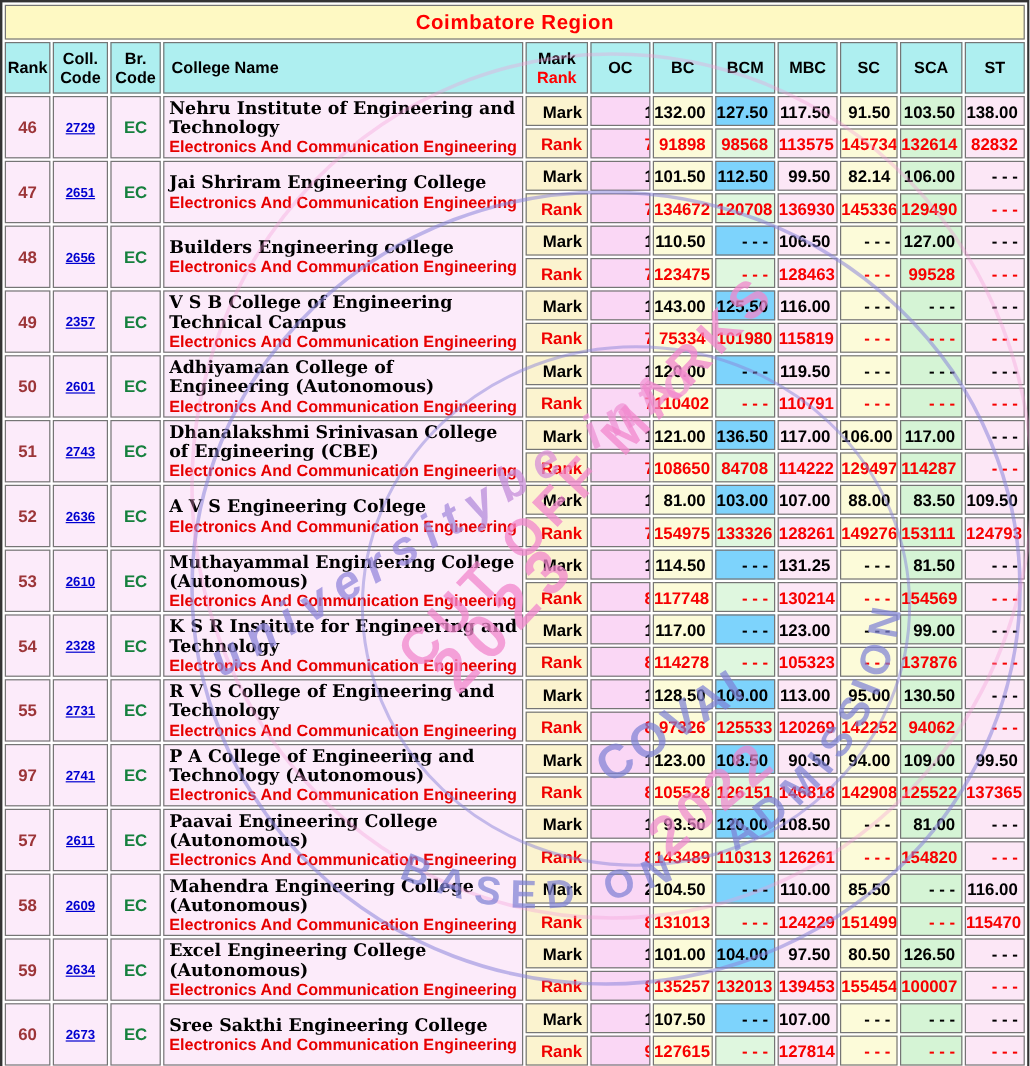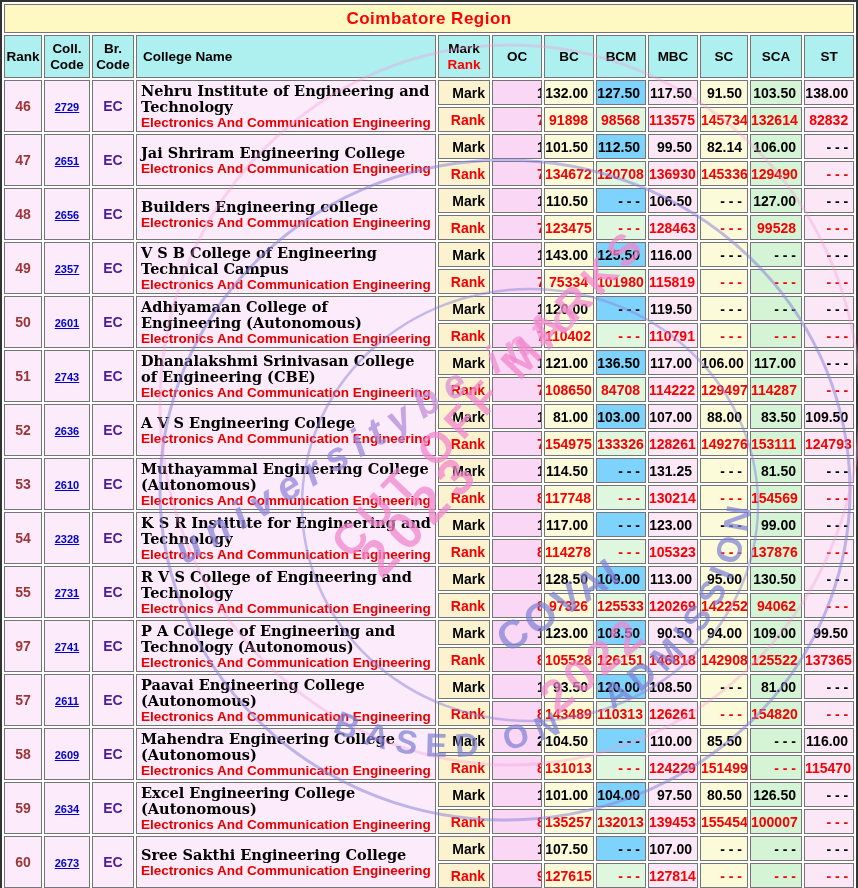--- a/index.html
+++ b/index.html
@@ -29,21 +29,21 @@
     font-size:13.5px; font-weight:bold; color:#000000; line-height:16px;
   }
   tr.hdr td.h-name { text-align:left; padding-left:6px; }
   tr.hdr .hdr-rank-red { color:#ff0000; }
 
   
   td.c-rank, td.c-code, td.c-br, td.c-name { background:#fcebfa; vertical-align:middle; }
   td.c-rank { text-align:center; font-weight:bold; font-size:14px; color:#9c3538; }
   td.c-code { text-align:center; }
   td.c-code a { color:#0000d0; font-weight:bold; font-size:11px; text-decoration:underline; }
-  td.c-br { text-align:center; font-weight:bold; font-size:14px; color:#4c1d95; }
+  td.c-br { text-align:center; font-weight:bold; font-size:14px; color:#15803d; }
   td.c-name { padding-left:4px; padding-right:4px; }
   .college-name {
     font-family:"DejaVu Serif", serif;
     font-weight:bold; font-size:14.5px; line-height:16px; color:#000000;
   }
   .dept { font-weight:bold; font-size:13.5px; line-height:15px; color:#e60000; }
 
   
   td.sub { height:23px; vertical-align:middle; }
   td.c-sublabel { background:#fbf3cf; text-align:right; padding-right:4px; font-weight:bold; font-size:14px; }

